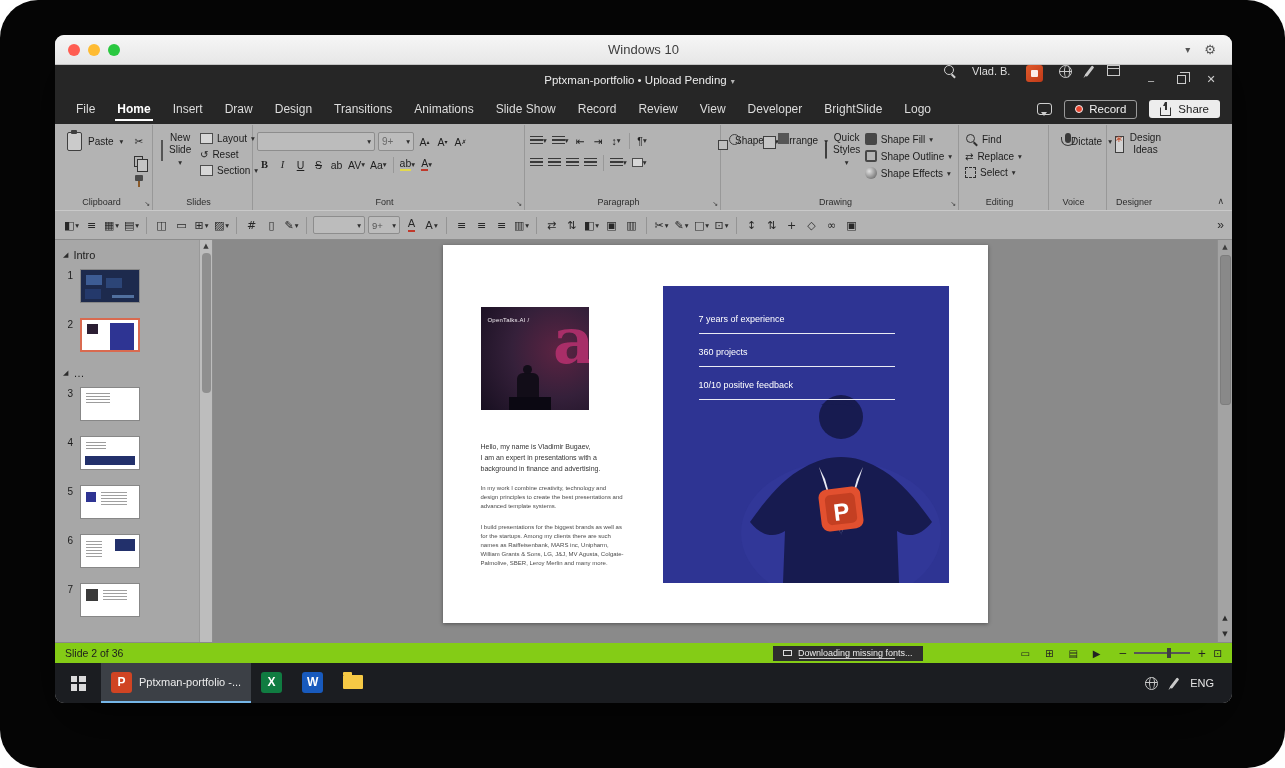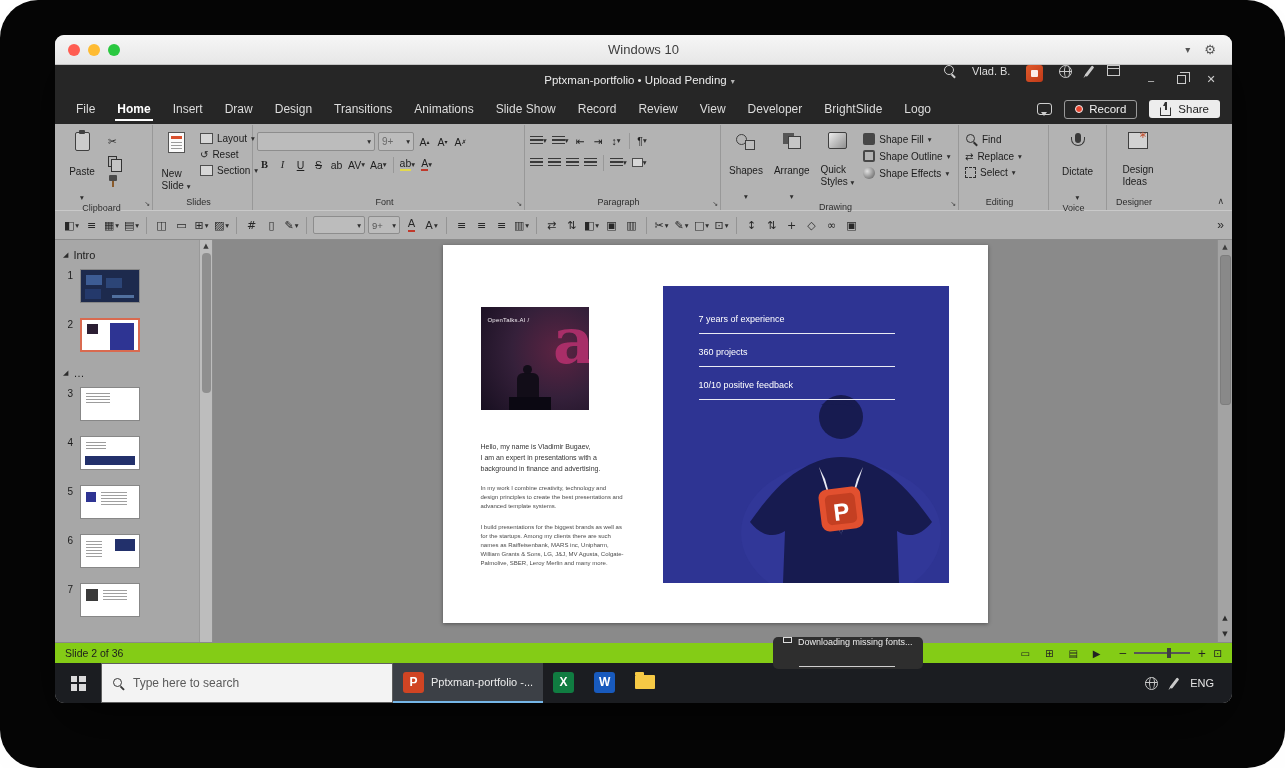--- a/index.html
+++ b/index.html
@@ -50,21 +50,21 @@
 .tabs-right{margin-left:auto;display:flex;align-items:center;gap:12px;margin-right:12px}
 .rec-btn{display:flex;align-items:center;gap:6px;border:1px solid #9a9a9a;border-radius:3px;padding:2.5px 10px;color:#f0f0f0;font-size:11.5px}
 .rec-dot{width:8px;height:8px;border-radius:50%;background:#e8452f;border:1.5px solid #f0f0f0}
 .share-btn{display:flex;align-items:center;gap:7px;background:#ededed;color:#222;border-radius:3px;padding:2.5px 11px;font-size:11.5px}
 
 .ribbon{height:86px;background:#b3b3b3;display:flex;align-items:stretch;padding:1px 2px 0 4px;flex:0 0 auto;position:relative}
 .rgroup{display:flex;flex-direction:column;border-right:1px solid #989898;position:relative;padding:3px 4px 0}
 .rg-body{flex:1;display:flex;align-items:flex-start;gap:3px}
 .rg-label{font-size:9px;color:#2e2e2e;text-align:center;padding:0 12px 3px 4px}
 .launcher{position:absolute;right:2px;bottom:2px;font-size:7px;color:#3c3c3c;line-height:1}
-.bigbtn{display:flex;flex-direction:column;align-items:center;gap:15px;padding:4px 4px 1px;font-size:10px;color:#1c1c1c;text-align:left;line-height:1.2;min-width:38px}
+.bigbtn{display:flex;flex-direction:row;align-items:center;gap:6px;padding:4px 4px 1px;font-size:10px;color:#1c1c1c;text-align:center;line-height:1.2;min-width:38px}
 .blabel{white-space:pre-line}
 .dd{font-size:7.5px;color:#2e2e2e}
 .minicol{display:flex;flex-direction:column;gap:4px;padding-top:5px}
 .sbtn{min-width:17px;height:16px;display:flex;align-items:center;justify-content:center;font-size:10.5px;color:#1f1f1f;gap:2px}
 .listcol{display:flex;flex-direction:column;gap:3px;padding-top:4px}
 .listbtn{display:flex;align-items:center;gap:4px;font-size:10px;color:#1c1c1c;padding:1px 2px;white-space:nowrap}
 .li-ic{width:13px;height:11px;border:1px solid #4d4d4d;background:#d6d6d6;flex:0 0 auto}
 .fontcol{display:flex;flex-direction:column;gap:5px;padding-top:4px}
 .fontrow{display:flex;gap:3px;align-items:center}
 .combo{height:19px;background:#bcbcbc;border:1px solid #8d8d8d;border-radius:2px;display:flex;align-items:center;justify-content:space-between;padding:0 3px;color:#6a6a6a;font-size:10px}
@@ -151,21 +151,21 @@
 .photo-podium{position:absolute;left:28px;bottom:0;width:42px;height:13px;background:#0b0812}
 .intro-heading{position:absolute;left:38px;top:196px;width:180px;font-size:7px;line-height:1.6;color:#333;white-space:pre-line}
 .intro-para{position:absolute;left:38px;width:182px;font-size:6px;line-height:1.5;color:#4a4a4a;white-space:pre-line}
 .p1{top:239px}.p2{top:278px}
 .blue-panel{position:absolute;left:220px;top:41px;width:286px;height:297px;background:#2e3493;overflow:hidden}
 .stats{position:absolute;left:36px;top:28px;width:196px}
 .stat{font-size:9px;color:#fff;padding-bottom:9px;border-bottom:1px solid rgba(255,255,255,.9);margin-bottom:13px}
 .hero{position:absolute;right:0;bottom:0;width:236px;height:200px}
 
 .status{height:21px;background:#84cc16;border-top:1px solid #8a8a8a;display:flex;align-items:center;font-size:10.5px;color:#1d1d1d;padding:0 10px;flex:0 0 auto}
-.pill{margin-left:auto;background:#2e2e2e;border-radius:5px;height:32px;display:flex;gap:6px;padding:0 10px;color:#ededed;font-size:9px;position:relative}
+.pill{margin-left:auto;background:#2e2e2e;border-radius:0;height:15px;display:flex;align-items:center;gap:6px;padding:0 10px;color:#ededed;font-size:9px;position:relative}
 .pill-ic{width:9px;height:6px;border:1.1px solid #ddd}
 .pill-bar{position:absolute;left:26px;bottom:2px;width:96px;height:1px;background:#cfcfcf}
 .viewbtns{display:flex;gap:15px;margin-left:98px;font-size:10px;color:#222}
 .zoom{display:flex;align-items:center;gap:7px;margin-left:18px;color:#222}
 .ztrack{width:56px;height:2px;background:#565656;position:relative}
 .zhandle{position:absolute;left:58%;top:-4px;width:4px;height:10px;background:#3f3f3f}
 
 .taskbar{height:40px;background:#1b1d21;display:flex;align-items:stretch;flex:0 0 auto}
 .tstart{width:46px;display:flex;align-items:center;justify-content:center}
 .winlogo{width:15px;height:15px;display:grid;grid-template-columns:1fr 1fr;grid-template-rows:1fr 1fr;gap:1.5px}
@@ -741,24 +741,20 @@
 
   <div class="taskbar">
     <div class="tstart">
       <span class="winlogo">
             <span></span>
             <span></span>
             <span></span>
             <span></span>
           </span>
     </div>
-    <div class="tsearch">
-      <span class="mag"></span>
-      <input readonly="" placeholder="Type here to search" style="">
-    </div>
     <div class="tapp active">
       <span class="appicon ppt">P</span>
       <span class="tapp-label">Pptxman-portfolio -...</span>
     </div>
     <div class="tapp">
       <span class="appicon xls">X</span>
     </div>
     <div class="tapp">
       <span class="appicon doc">W</span>
     </div>

